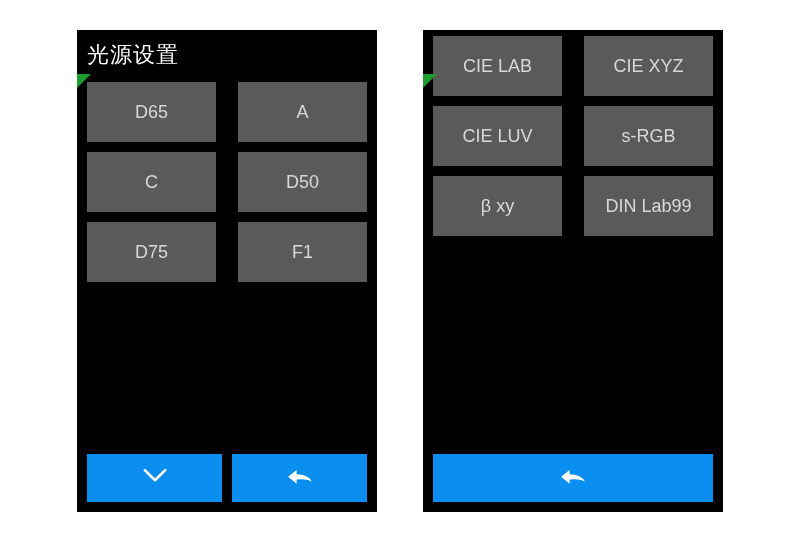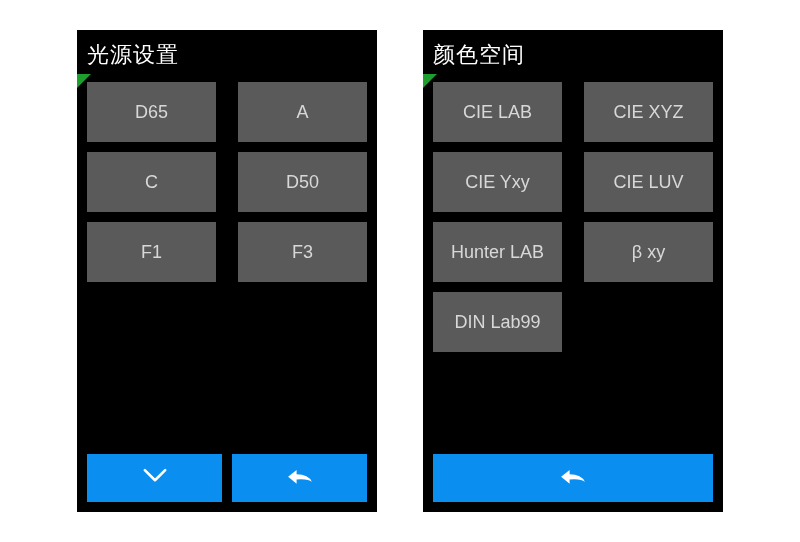--- a/index.html
+++ b/index.html
@@ -68,50 +68,48 @@
 <div class="stage">
 
   <div class="panel">
     <div class="panel-title">光源设置</div>
     <div class="corner"></div>
     <div class="grid">
       <div class="opt">D65</div>
       <div class="opt">A</div>
       <div class="opt">C</div>
       <div class="opt">D50</div>
+      <div class="opt">D75</div>
       <div class="opt">F1</div>
-      <div class="opt">F3</div>
     </div>
     <div class="footer">
       <div class="fbtn">
         <span>
           <svg viewBox="0 0 40 26">
               <polyline points="8,6 20,18 32,6" fill="none" stroke="#ffffff" stroke-width="3" stroke-linecap="round" stroke-linejoin="round"></polyline>
             </svg>
         </span>
       </div>
       <div class="fbtn">
         <span>
           <svg viewBox="0 0 40 26">
               <path d="M6 14 L16 6 L16 11 Q30 11 34 20 Q30 16 16 17 L16 22 Z" fill="#ffffff"></path>
             </svg>
         </span>
       </div>
     </div>
   </div>
 
   <div class="panel">
-    <div class="panel-title">颜色空间</div>
     <div class="corner"></div>
     <div class="grid">
       <div class="opt">CIE LAB</div>
       <div class="opt">CIE XYZ</div>
-      <div class="opt">CIE Yxy</div>
       <div class="opt">CIE LUV</div>
-      <div class="opt">Hunter LAB</div>
+      <div class="opt">s-RGB</div>
       <div class="opt">β xy</div>
       <div class="opt">DIN Lab99</div>
     </div>
     <div class="footer single">
       <div class="fbtn">
         <span>
           <svg viewBox="0 0 40 26">
               <path d="M6 14 L16 6 L16 11 Q30 11 34 20 Q30 16 16 17 L16 22 Z" fill="#ffffff"></path>
             </svg>
         </span>

